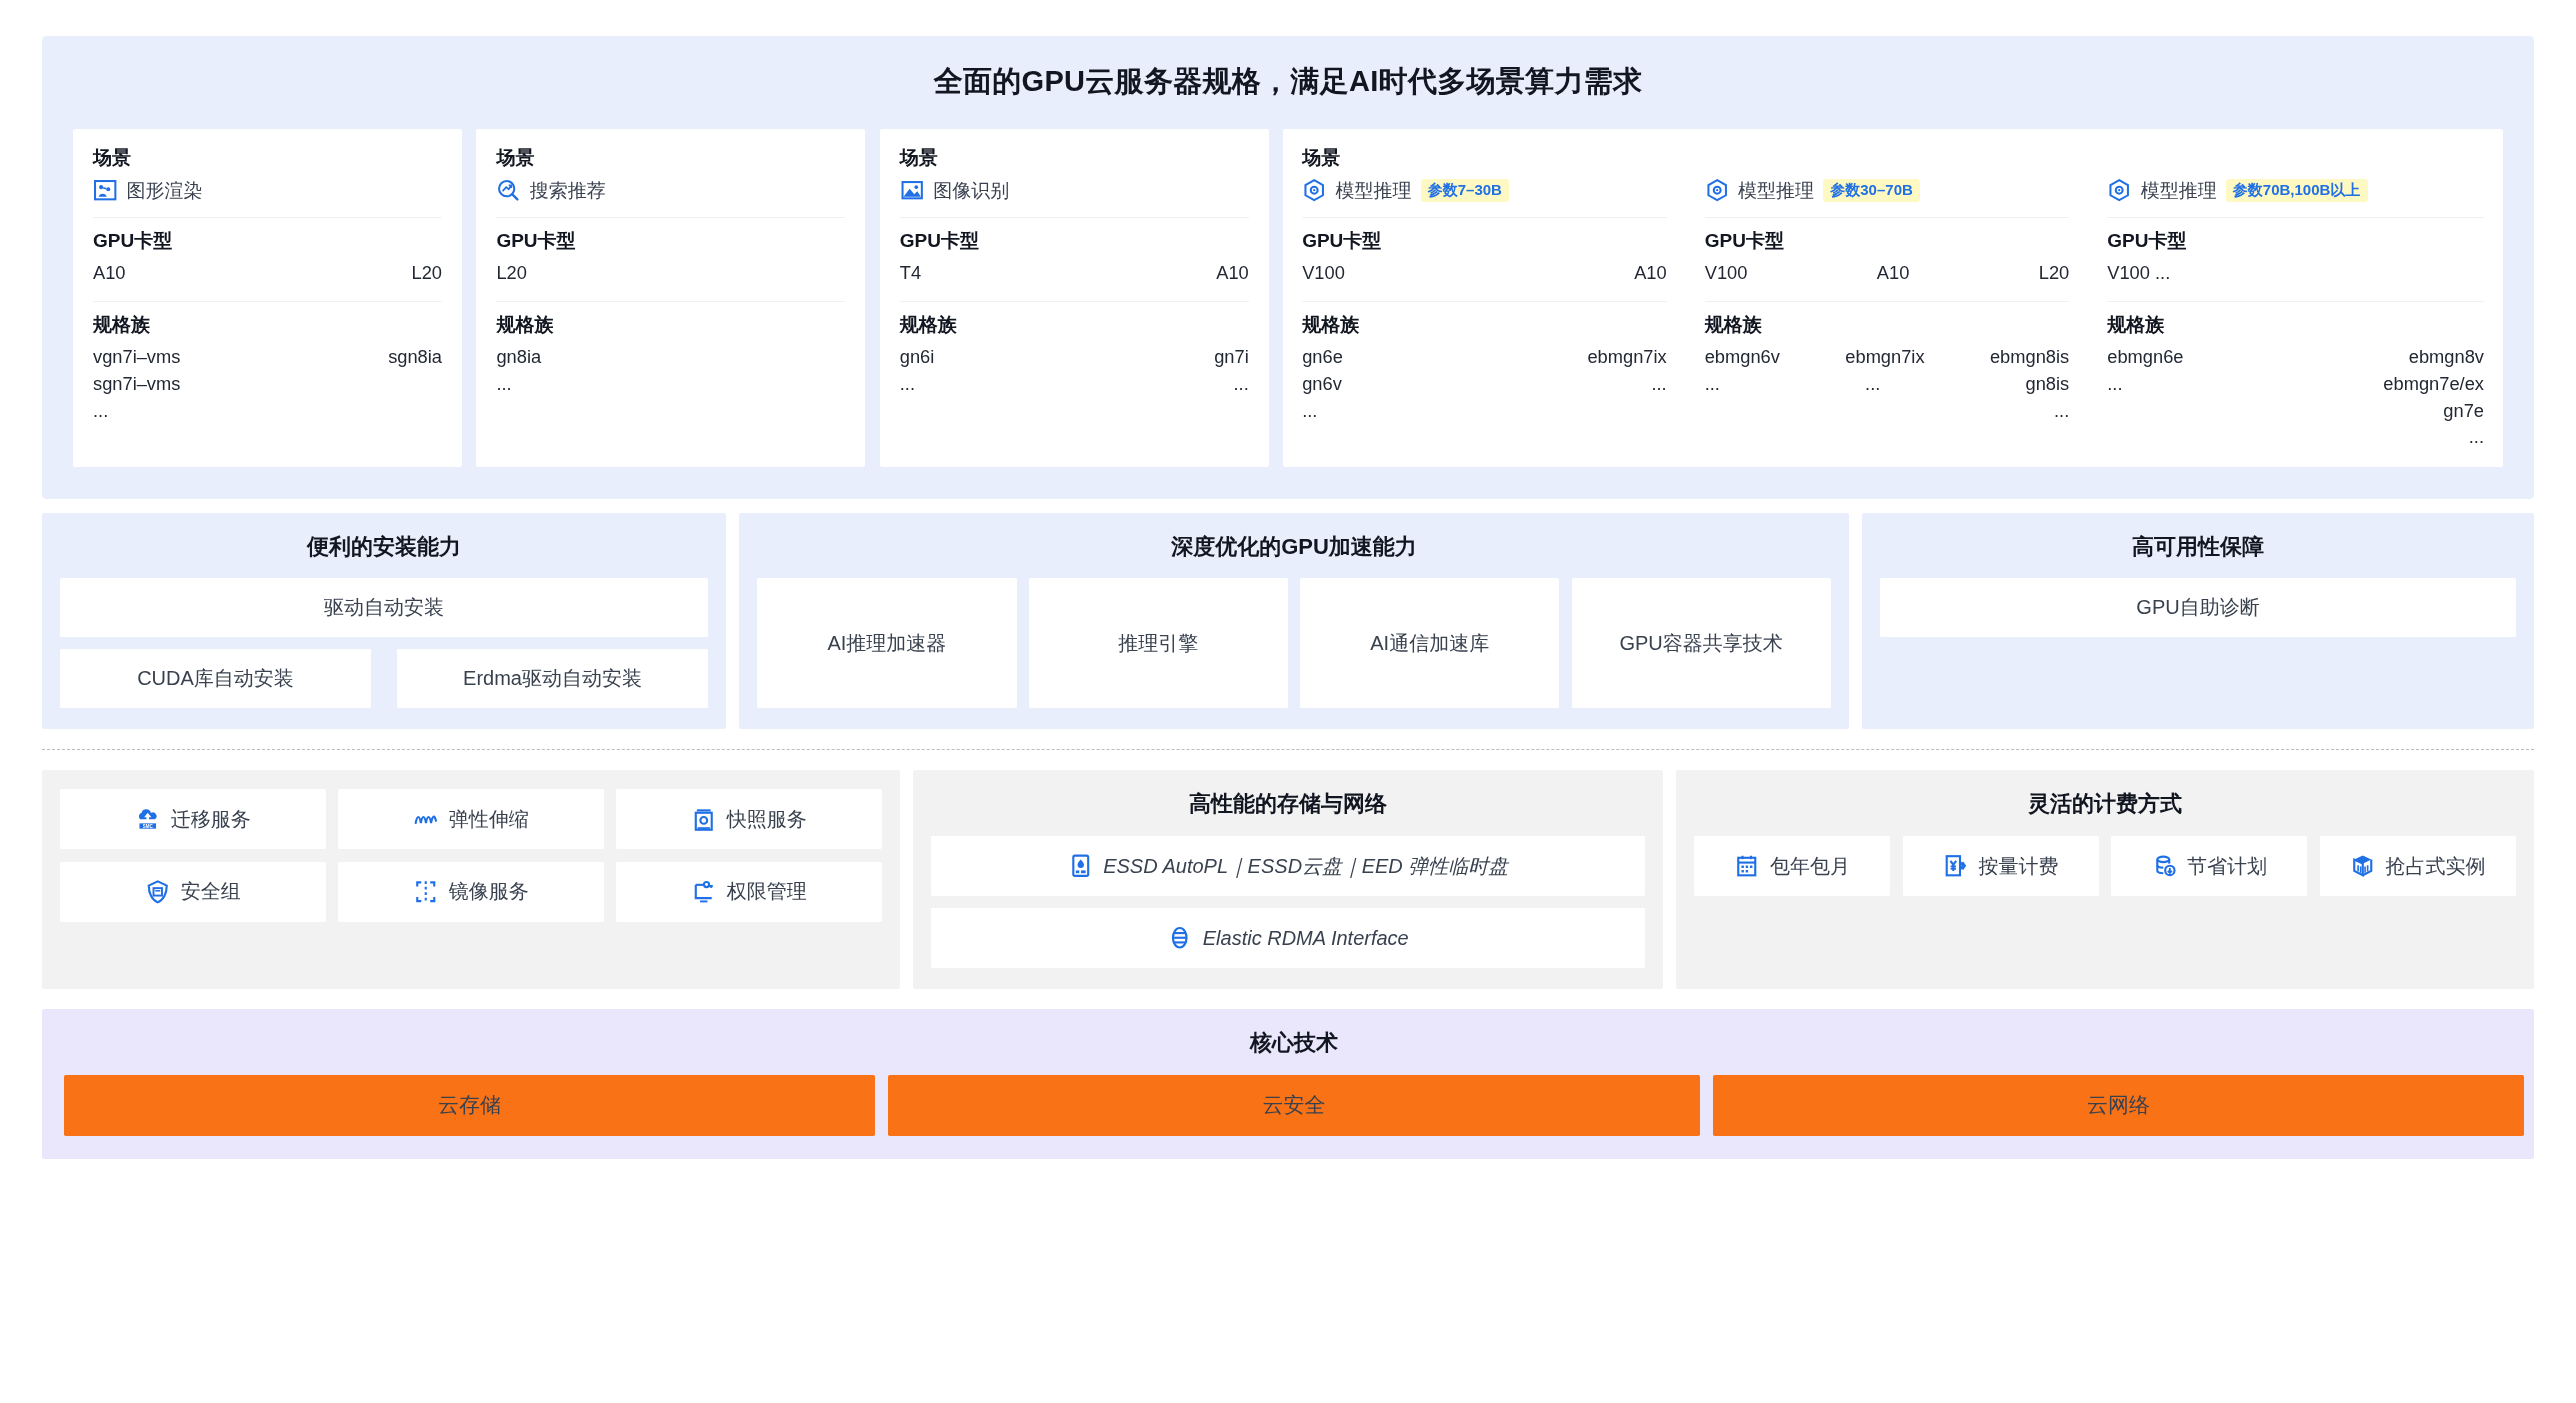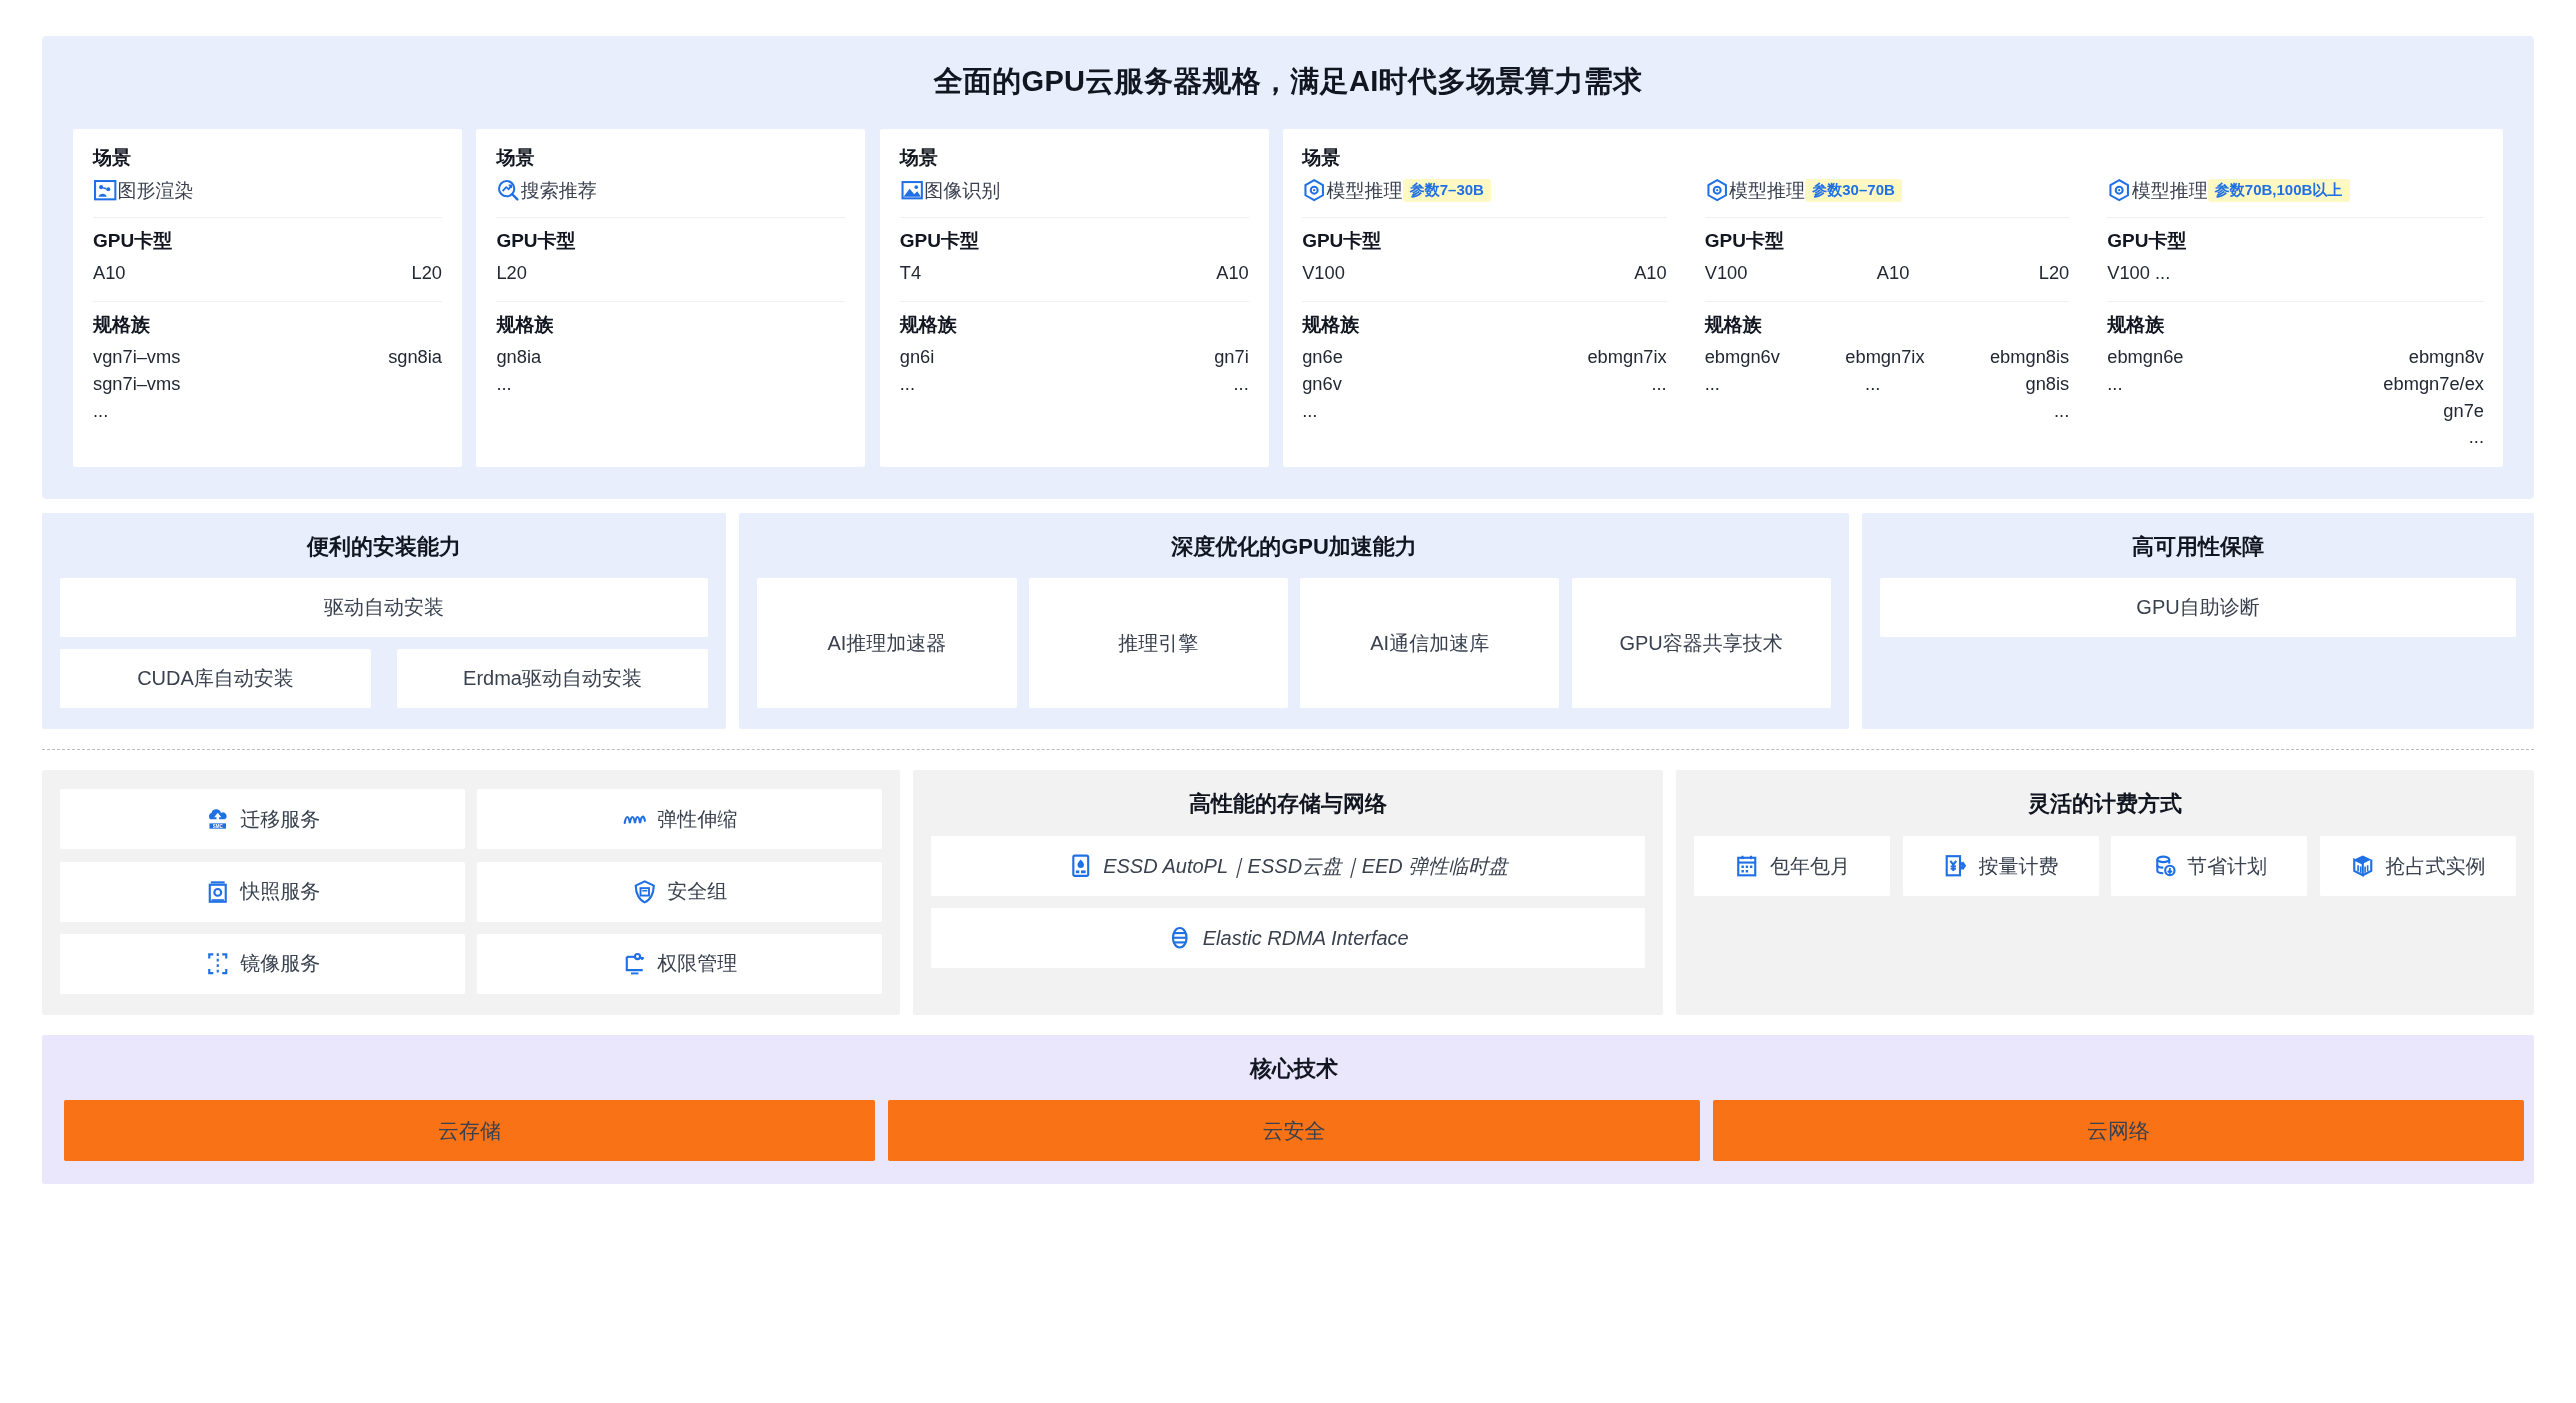--- a/index.html
+++ b/index.html
@@ -44,21 +44,21 @@
     padding:0 19px;
     box-sizing:border-box;
     display:flex;flex-direction:column;
   }
   .subcol.s1{width:33.0%;}
   .subcol.s2{width:33.0%;}
   .subcol.s3{width:34.0%;}
 
   .lbl{font-size:19px;font-weight:700;color:#121620;margin:0 0 11px 0;line-height:1;}
   .lbl.tight{margin-bottom:10px;}
-  .scene-row{display:flex;align-items:center;padding-bottom:13.3px;}
+  .scene-row{display:flex;align-items:center;gap:9px;padding-bottom:13.3px;}
   .scene-name{font-size:19px;color:#3a4150;font-weight:400;white-space:nowrap;}
   .tag{
     background:#fef9c3;color:#1f6fe5;
     font-size:15px;font-weight:700;
     border-radius:3.3px;
     padding:3.9px 7.2px 5px 7.2px;
     white-space:nowrap;line-height:1;
   }
   .rule{height:1.1px;background:#eef0f3;margin:0 0 13.3px 0;}
   .row{display:flex;justify-content:space-between;font-size:18.3px;color:#222833;line-height:1.45;}
@@ -100,21 +100,21 @@
   .g-ops{width:858px;}
   .g-storage{flex:1;}
   .g-billing{width:858px;}
   .icell{
     background:#ffffff;border-radius:1.7px;
     display:flex;align-items:center;justify-content:center;
     gap:10px;height:60px;
     font-size:20px;color:#39414f;
   }
   .icell .txt{white-space:nowrap;}
-  .grid3{display:grid;grid-template-columns:repeat(2,1fr);gap:12.2px 12.2px;text-align:center;}
+  .grid3{display:grid;grid-template-columns:repeat(3,1fr);gap:12.2px 12.2px;text-align:center;}
   .grid2{display:grid;grid-template-columns:repeat(4,1fr);gap:12.2px 12.2px;}
   .stackfull{display:flex;flex-direction:column;gap:12px;font-style:italic;}
 
   
   .band4{background:#eae7fd;border-radius:2.2px;margin-top:20px;padding:19px 10px 23px 22px;box-sizing:border-box;}
   .core-row{display:flex;gap:13.3px;}
   .core-tile{
     flex:1;background:#f97316;border-radius:1.7px;
     height:61px;display:flex;align-items:center;justify-content:center;
     font-size:21px;color:#39414f;

